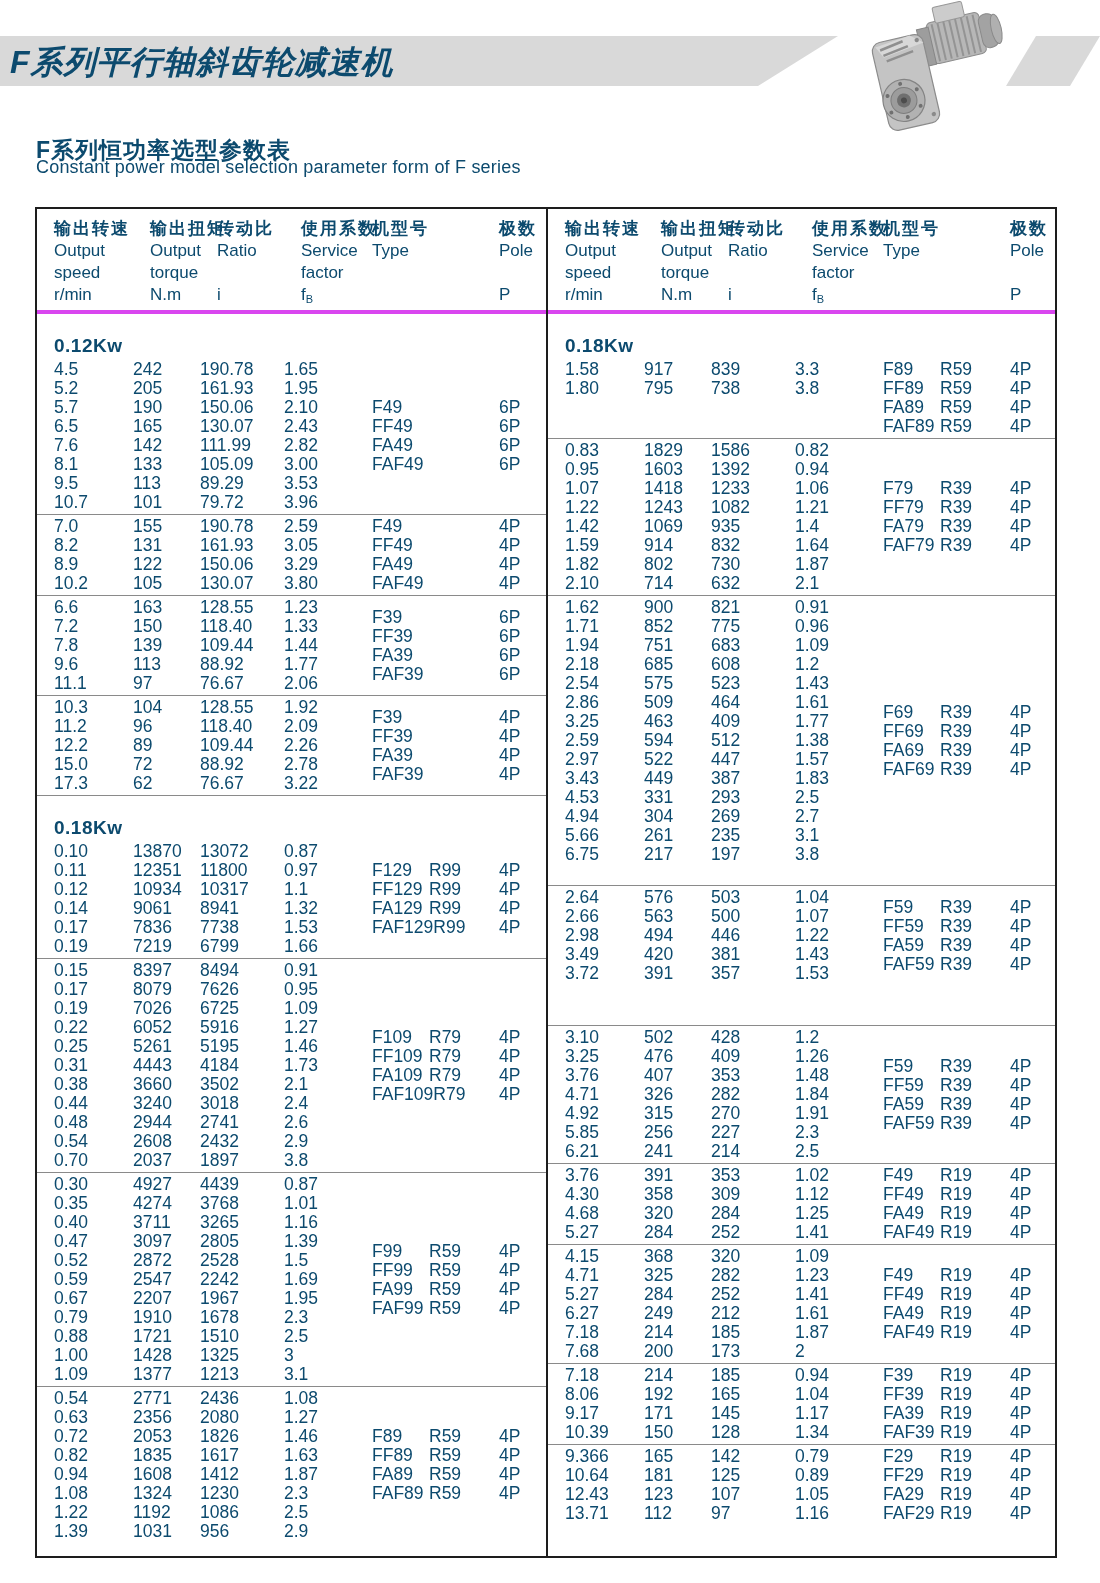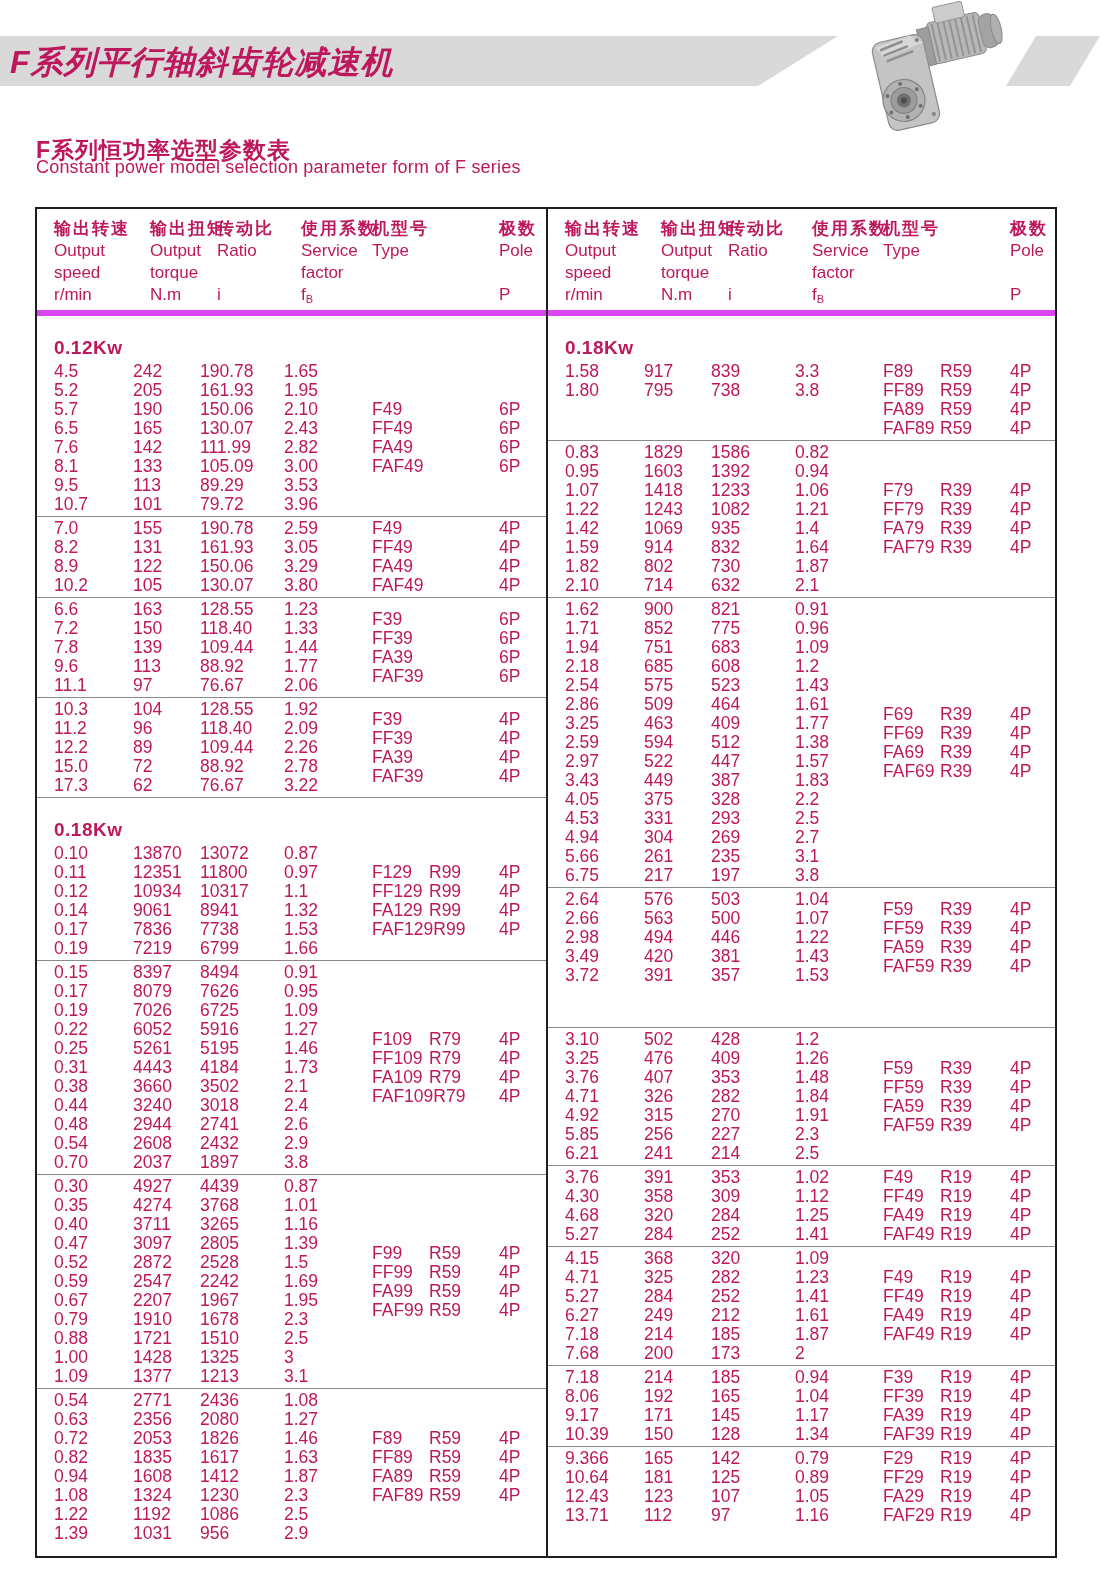--- a/index.html
+++ b/index.html
@@ -1,34 +1,34 @@
 <!DOCTYPE html>
 <html><head>
 <meta charset="utf-8">
 <style>
   html,body{margin:0;padding:0;background:#fff;}
   .page{position:relative;width:1100px;height:1583px;background:#ffffff;overflow:hidden;
-        font-family:"Liberation Sans",sans-serif;color:#be185d;}
+        font-family:"Liberation Sans",sans-serif;color:#0c4a6e;}
   
   .banner-band{position:absolute;left:0;top:36px;width:838px;height:50px;background:#d9d9d9;
      clip-path:polygon(0 0,100% 0,calc(100% - 80px) 100%,0 100%);}
   .banner-title{position:absolute;left:10px;top:41px;font-size:32px;font-weight:bold;
      font-style:italic;letter-spacing:1px;white-space:nowrap;}
   .banner-shape-right{position:absolute;left:1006px;top:36px;width:94px;height:50px;background:#d9d9d9;
      clip-path:polygon(30px 0,100% 0,calc(100% - 30px) 100%,0 100%);}
   .gear-img{position:absolute;left:848px;top:0px;width:175px;height:135px;}
   
   .page-title-zh{position:absolute;left:36px;top:135px;font-size:23px;font-weight:bold;letter-spacing:1px;}
   .page-title-en{position:absolute;left:36px;top:157px;font-size:18px;letter-spacing:0.2px;}
   
   .sel-table{position:absolute;left:35px;top:207px;width:1022px;height:1351px;
      border:2px solid #1d1d1d;display:flex;box-sizing:border-box;}
   .half{width:50%;display:flex;flex-direction:column;overflow:hidden;box-sizing:border-box;}
   .half + .half{border-left:2px solid #1d1d1d;}
-  .half-header{height:101px;flex:none;position:relative;border-bottom:6px solid #d946ef;}
+  .half-header{height:101px;flex:none;position:relative;border-bottom:4px solid #d946ef;}
   .hcol{position:absolute;top:9px;}
   .hline{height:22px;line-height:22px;font-size:17px;white-space:nowrap;}
   .hzh{font-weight:bold;letter-spacing:2px;}
   .sub{font-size:11px;vertical-align:-3px;}
   .section-title{height:44px;flex:none;position:relative;}
   .section-title.sep{border-top:1.5px solid #8a8a8a;}
   .section-title span{position:absolute;left:17px;bottom:1px;font-size:19px;font-weight:bold;letter-spacing:0.5px;text-align:right;}
   .group{position:relative;flex:none;padding:2px 0;box-sizing:content-box;}
   .group.sep{border-top:1.5px solid #8a8a8a;}
   .row{display:flex;height:19px;line-height:19px;font-size:17.5px;white-space:nowrap;}
@@ -733,26 +733,20 @@
             <span class="c3">447</span>
             <span class="c4">1.57</span>
           </div>
           <div class="row">
             <span class="c1">3.43</span>
             <span class="c2">449</span>
             <span class="c3">387</span>
             <span class="c4">1.83</span>
           </div>
           <div class="row">
-            <span class="c1">4.05</span>
-            <span class="c2">375</span>
-            <span class="c3">328</span>
-            <span class="c4">2.2</span>
-          </div>
-          <div class="row">
             <span class="c1">4.53</span>
             <span class="c2">331</span>
             <span class="c3">293</span>
             <span class="c4">2.5</span>
           </div>
           <div class="row">
             <span class="c1">4.94</span>
             <span class="c2">304</span>
             <span class="c3">269</span>
             <span class="c4">2.7</span>

